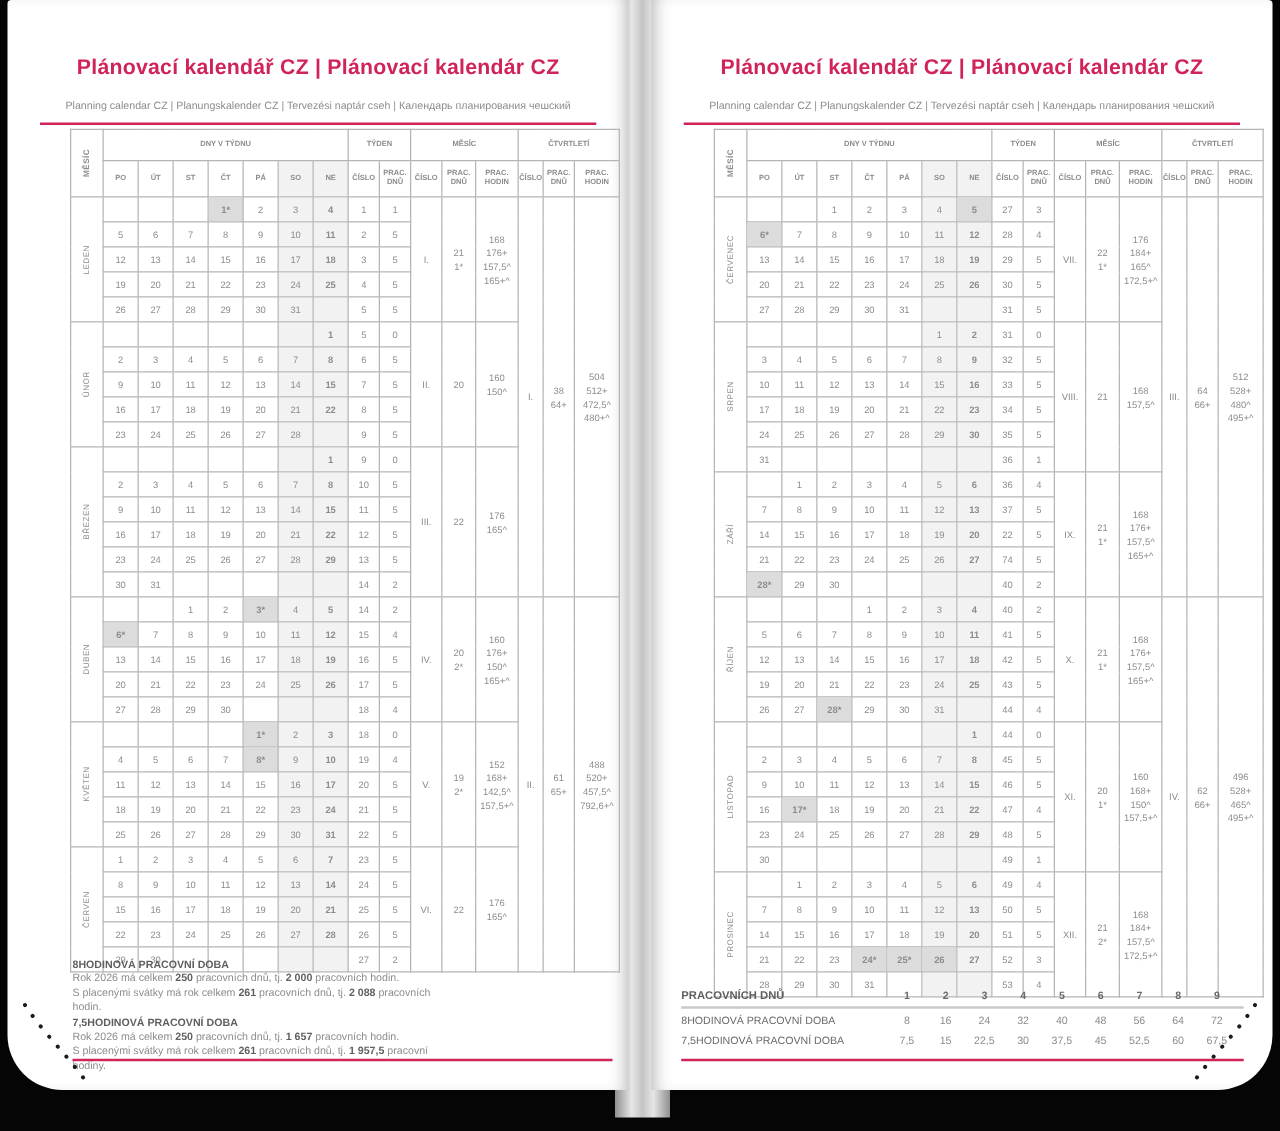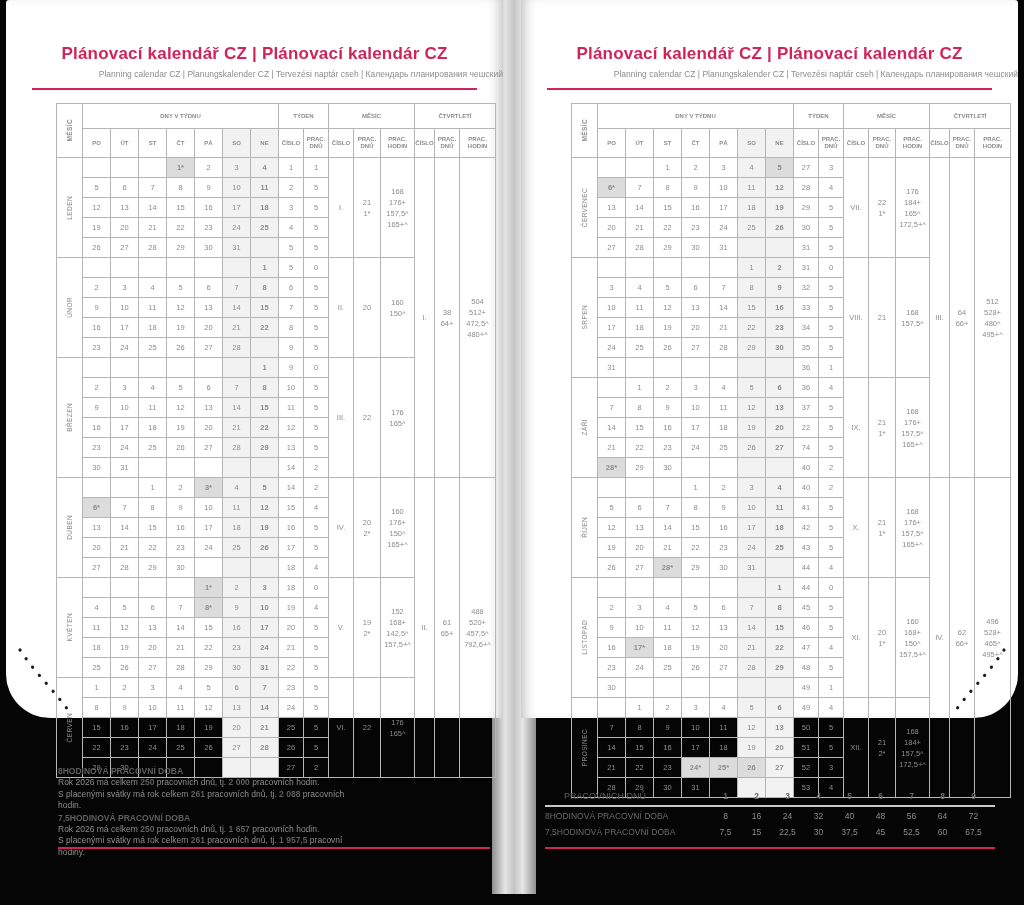--- a/index.html
+++ b/index.html
@@ -3,26 +3,26 @@
 <meta charset="utf-8">
 <style>
   html,body{margin:0;padding:0;}
   body{
     width:1024px;height:905px;position:relative;overflow:hidden;
     background:#050505;
     font-family:"Liberation Sans", sans-serif;
   }
   .spine{position:absolute;left:492px;top:0;width:44px;height:894px;
     background:linear-gradient(90deg,#8f8f8f,#e6e6e6 30%,#c4c4c4 50%,#e6e6e6 70%,#8f8f8f);}
-  .page{position:absolute;top:0;width:497px;height:718px;background:#ffffff;}
+  .page{position:absolute;top:0;width:497px;height:872px;background:#ffffff;}
   .page.left{left:6px;border-radius:3px 0 0 44px;box-shadow:inset -10px 0 14px -8px rgba(0,0,0,.30);}
   .page.right{left:521px;border-radius:0 3px 44px 0;box-shadow:inset 10px 0 14px -8px rgba(0,0,0,.30);}
 
   .title{margin-top:44px;text-align:center;font-size:17px;font-weight:bold;color:#d02458;letter-spacing:.2px;}
-  .subtitle{text-align:right;font-size:8.5px;color:#8d8d8d;margin-top:5px;}
+  .subtitle{text-align:center;font-size:8.5px;color:#8d8d8d;margin-top:15px;}
   .rule{height:2px;background:#d02458;margin:9px 26px 0 26px;}
 
   table.cal{position:absolute;left:50px;top:103px;border-collapse:collapse;table-layout:fixed;}
   .cal th,.cal td{border:1px solid #b5b5b5;padding:0;text-align:center;color:#8c8c8c;overflow:hidden;}
   .cal thead th{font-size:6px;font-weight:bold;line-height:7px;}
   .cal thead tr:first-child th{height:24px;}
   .cal thead tr:last-child th{height:28px;}
   .cal tbody td{height:19px;font-size:7.5px;}
   .so{background:#f2f2f2;}
   .ne{background:#f2f2f2;}
@@ -41,21 +41,21 @@
   .fn-line b{color:#5f5f5f;}
   .legend{width:132px;padding-top:13px;}
   .lg-title{font-size:8.5px;font-weight:bold;color:#5f5f5f;margin-bottom:2px;}
   .lg-row{display:flex;font-size:8.5px;color:#8d8d8d;line-height:11px;}
   .lg-sym{width:14px;flex:none;}
   .lg-tx{flex:1;}
   .fn-rule{position:absolute;left:52px;top:847px;width:432px;height:2px;background:#d02458;}
 
   .wd{position:absolute;left:24px;top:791px;width:450px;}
   .wd-row{display:grid;grid-template-columns:165px repeat(9,31px);align-items:end;}
-  .wd-title{font-size:9px;font-weight:normal;color:#5f5f5f;margin-left:19px;}
+  .wd-title{font-size:9px;font-weight:bold;color:#5f5f5f;}
   .wd-col{font-size:8.5px;font-weight:bold;color:#6a6a6a;text-align:center;}
   .wd-label{font-size:8.5px;color:#6a6a6a;line-height:16px;}
   .wd-val{font-size:8.5px;color:#8d8d8d;text-align:center;line-height:16px;}
   .wd-gray-rule{height:2px;background:#c9c9c9;margin:4px 0 1px;}
   .wd-pink-rule{height:2px;background:#d02458;margin-top:7px;}
 
   svg.dots{position:absolute;bottom:6px;width:70px;height:70px;}
   svg.dots.dl{left:10px;}
   svg.dots.dr{right:10px;}
 </style>

